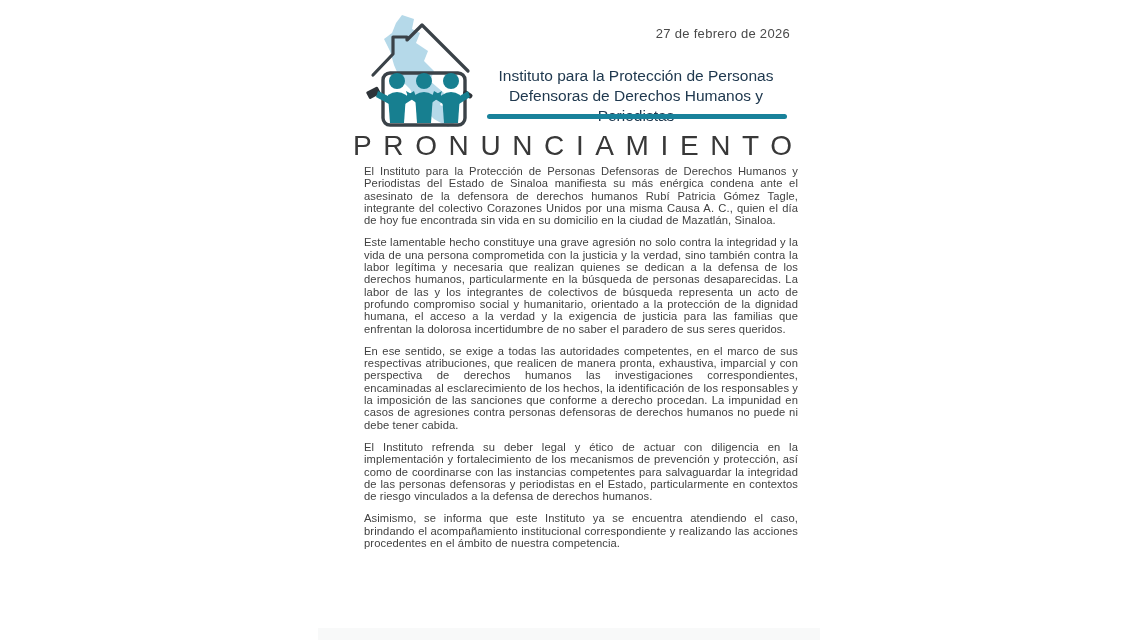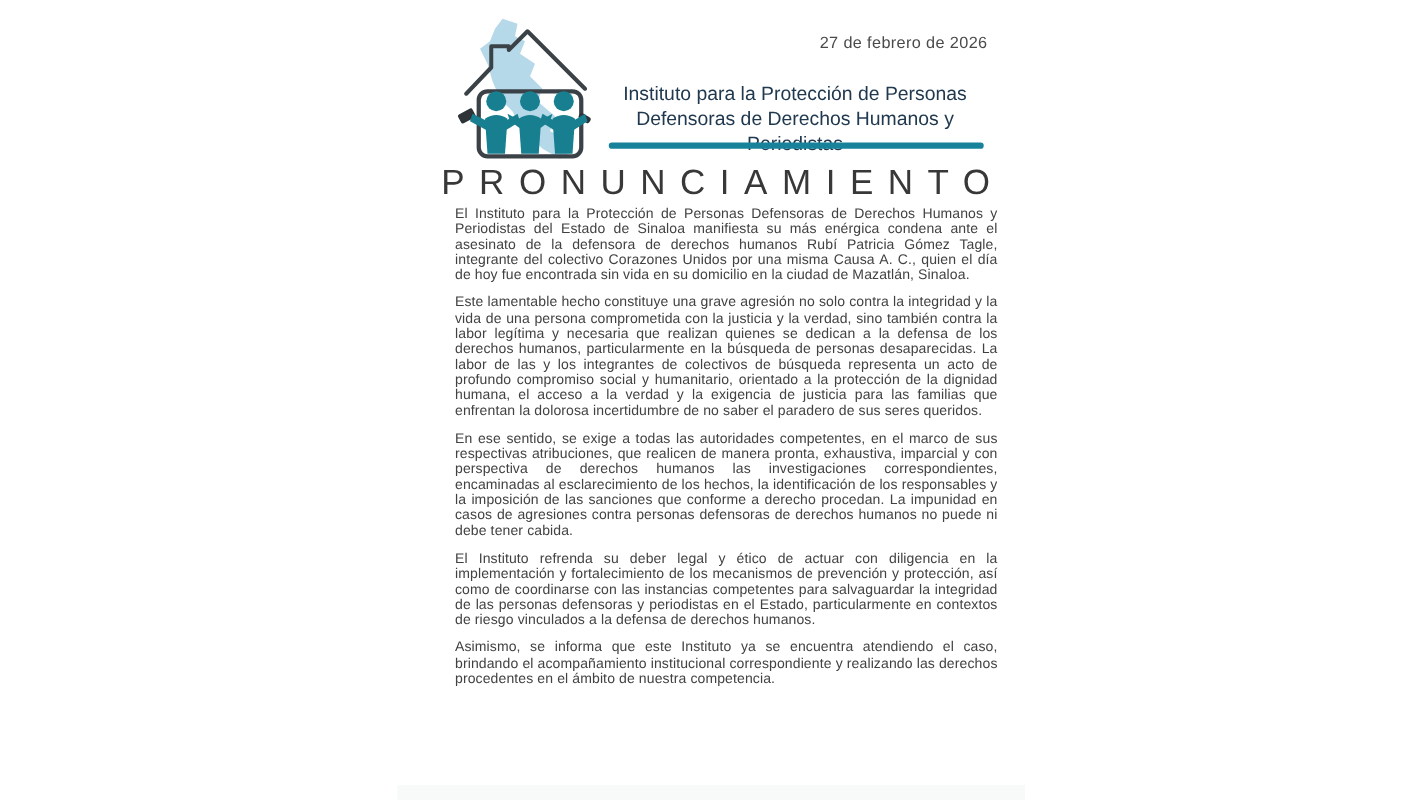--- a/index.html
+++ b/index.html
@@ -113,18 +113,18 @@
 
   <div class="divider"></div>
 
   <div class="main-heading">PRONUNCIAMIENTO</div>
 
   <div class="doc-body">
     <p>El Instituto para la Protección de Personas Defensoras de Derechos Humanos y Periodistas del Estado de Sinaloa manifiesta su más enérgica condena ante el asesinato de la defensora de derechos humanos Rubí Patricia Gómez Tagle, integrante del colectivo Corazones Unidos por una misma Causa A. C., quien el día de hoy fue encontrada sin vida en su domicilio en la ciudad de Mazatlán, Sinaloa.</p>
     <p>Este lamentable hecho constituye una grave agresión no solo contra la integridad y la vida de una persona comprometida con la justicia y la verdad, sino también contra la labor legítima y necesaria que realizan quienes se dedican a la defensa de los derechos humanos, particularmente en la búsqueda de personas desaparecidas. La labor de las y los integrantes de colectivos de búsqueda representa un acto de profundo compromiso social y humanitario, orientado a la protección de la dignidad humana, el acceso a la verdad y la exigencia de justicia para las familias que enfrentan la dolorosa incertidumbre de no saber el paradero de sus seres queridos.</p>
     <p>En ese sentido, se exige a todas las autoridades competentes, en el marco de sus respectivas atribuciones, que realicen de manera pronta, exhaustiva, imparcial y con perspectiva de derechos humanos las investigaciones correspondientes, encaminadas al esclarecimiento de los hechos, la identificación de los responsables y la imposición de las sanciones que conforme a derecho procedan. La impunidad en casos de agresiones contra personas defensoras de derechos humanos no puede ni debe tener cabida.</p>
     <p>El Instituto refrenda su deber legal y ético de actuar con diligencia en la implementación y fortalecimiento de los mecanismos de prevención y protección, así como de coordinarse con las instancias competentes para salvaguardar la integridad de las personas defensoras y periodistas en el Estado, particularmente en contextos de riesgo vinculados a la defensa de derechos humanos.</p>
-    <p>Asimismo, se informa que este Instituto ya se encuentra atendiendo el caso, brindando el acompañamiento institucional correspondiente y realizando las derechos procedentes en el ámbito de nuestra competencia.</p>
+    <p>Asimismo, se informa que este Instituto ya se encuentra atendiendo el caso, brindando el acompañamiento institucional correspondiente y realizando las acciones procedentes en el ámbito de nuestra competencia.</p>
   </div>
 
   <div class="page-bottom-edge"></div>
 
 </div>
 
 </body></html>

